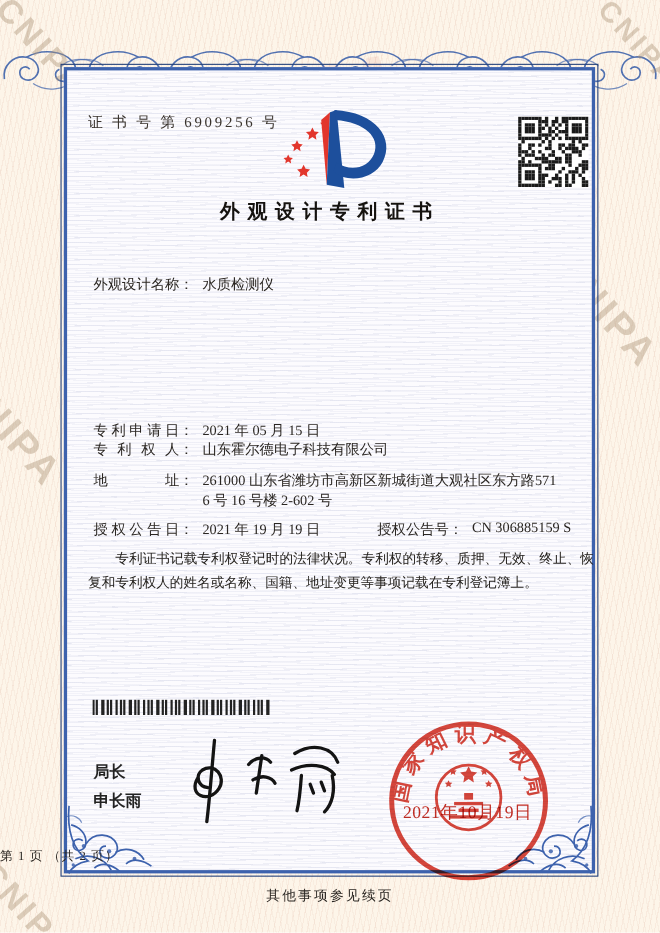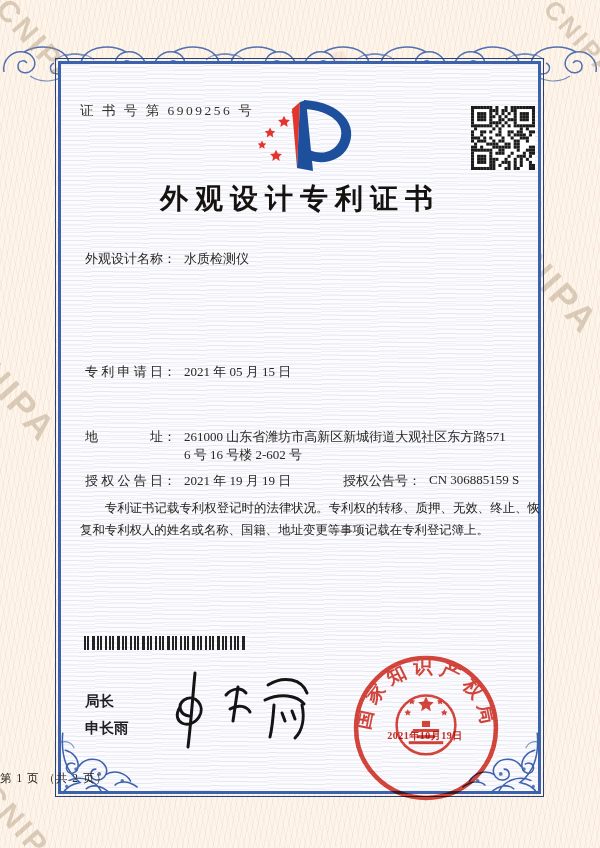--- a/index.html
+++ b/index.html
@@ -35,42 +35,42 @@
       #fcfbfe;
   }
   .corner { position:absolute; width:96px; height:96px; }
   .corner-l { left:57px; top:700px; }
   .corner-r { left:447px; top:700px; transform:scaleX(-1); }
   .cert-no { position:absolute; left:80px; top:102px; font-size:13.5px;
              letter-spacing:2.5px; color:#38322c; }
   .logo { position:absolute; left:240px; top:92px; width:130px; height:85px; }
   .qr { position:absolute; left:471px; top:106px; width:64px; height:64px; background:#fff; }
   .title { position:absolute; left:0; top:180px; width:100%; text-align:center;
-           font-size:28px; font-weight:bold; letter-spacing:7px; color:#15120f; }
+           font-size:18px; font-weight:bold; letter-spacing:7px; color:#15120f; }
   .frow { position:absolute; left:85px; right:68px; font-size:13px; color:#2a2622; }
   .flabel { display:inline-block; width:78px; text-align:justify; text-align-last:justify;
             vertical-align:top; }
   .flabel.auto { width:auto; text-align-last:auto; }
   .fcolon { vertical-align:top; }
   .fvalue { display:inline-block; vertical-align:top; margin-left:8px;
             white-space:pre-line; max-width:356px; }
   .rpair { position:absolute; left:258px; top:0; white-space:nowrap; }
   .paras { position:absolute; left:80px; right:60px; top:497px; }
   .paras p { font-size:12.4px; line-height:22px; text-align:justify;
              text-indent:2em; color:#25221e; }
   .barcode { position:absolute; left:84px; top:636px; width:162px; height:14px; }
   .director-title { position:absolute; left:85px; top:692px; font-size:14.5px;
        font-weight:bold; font-family:"Liberation Sans", sans-serif; color:#222; }
   .director-name { position:absolute; left:85px; top:719px; font-size:14.5px;
        font-weight:bold; font-family:"Liberation Sans", sans-serif; color:#222; }
   .signature { position:absolute; left:150px; top:663px; width:175px; height:92px; }
   .seal { position:absolute; left:350px; top:652px; width:152px; height:152px;
           mix-blend-mode:multiply; opacity:.92; }
   .seal-date { position:absolute; left:355px; top:729px; width:140px; text-align:center;
-          font-size:10px; font-weight:bold; color:#c62f25; letter-spacing:.5px;
+          font-size:16px; font-weight:normal; color:#c62f25; letter-spacing:.5px;
           mix-blend-mode:multiply; }
   .page-info { position:absolute; left:0; top:771px; width:100%; text-align:left;
           font-size:11.5px; letter-spacing:1px; color:#2a2622; }
   .continuation { position:absolute; left:0; top:806px; width:100%; text-align:center;
           font-size:12.5px; letter-spacing:2px; color:#2a2622; }
 </style>
 </head>
 <body>
 
 <div class="page">
@@ -394,22 +394,25 @@
       <rect x="45" y="60" width="3" height="3" fill="#1a1a1a"></rect>
       <rect x="57" y="60" width="3" height="3" fill="#1a1a1a"></rect>
       <rect x="60" y="60" width="3" height="3" fill="#1a1a1a"></rect>
     </svg>
 
   <div class="title">外观设计专利证书</div>
 
   <div class="frow" style="top:250px">
     <span class="flabel">外观设计名称</span><span class="fcolon">：</span><span class="fvalue">水质检测仪</span>
   </div>
-  <div class="frow" style="top:363px">
+  <div class="frow" style="top:382px">
     <span class="flabel">专利申请日</span><span class="fcolon">：</span><span class="fvalue">2021 年 05 月 15 日</span>
+  </div>
+  <div class="frow" style="top:400px">
+    <span class="flabel">专利权人</span><span class="fcolon">：</span><span class="fvalue">山东霍尔德电子科技有限公司</span>
   </div>
   <div class="frow" style="top:428px">
     <span class="flabel">地址</span><span class="fcolon">：</span><span class="fvalue">261000 山东省潍坊市高新区新城街道大观社区东方路571
 6 号 16 号楼 2-602 号</span>
   </div>
   <div class="frow" style="top:472px">
     <span class="flabel">授权公告日</span><span class="fcolon">：</span><span class="fvalue">2021 年 19 月 19 日</span>
     <span class="rpair">
       <span class="flabel auto">授权公告号</span><span class="fcolon">：</span><span class="fvalue">CN 306885159 S</span>
     </span>
@@ -498,14 +501,15 @@
     <g fill="#d5372b">
       <rect x="71" y="68" width="8" height="6"></rect>
       <rect x="62" y="76" width="26" height="3"></rect>
       <rect x="66" y="82" width="18" height="3"></rect>
       <rect x="58" y="88" width="34" height="3"></rect>
     </g>
   </svg>
   <div class="seal-date">2021年10月19日</div>
 
   <div class="page-info">第 1 页 （共 2 页）</div>
+  <div class="continuation">其他事项参见续页</div>
 
 </div>
 
 </body></html>

